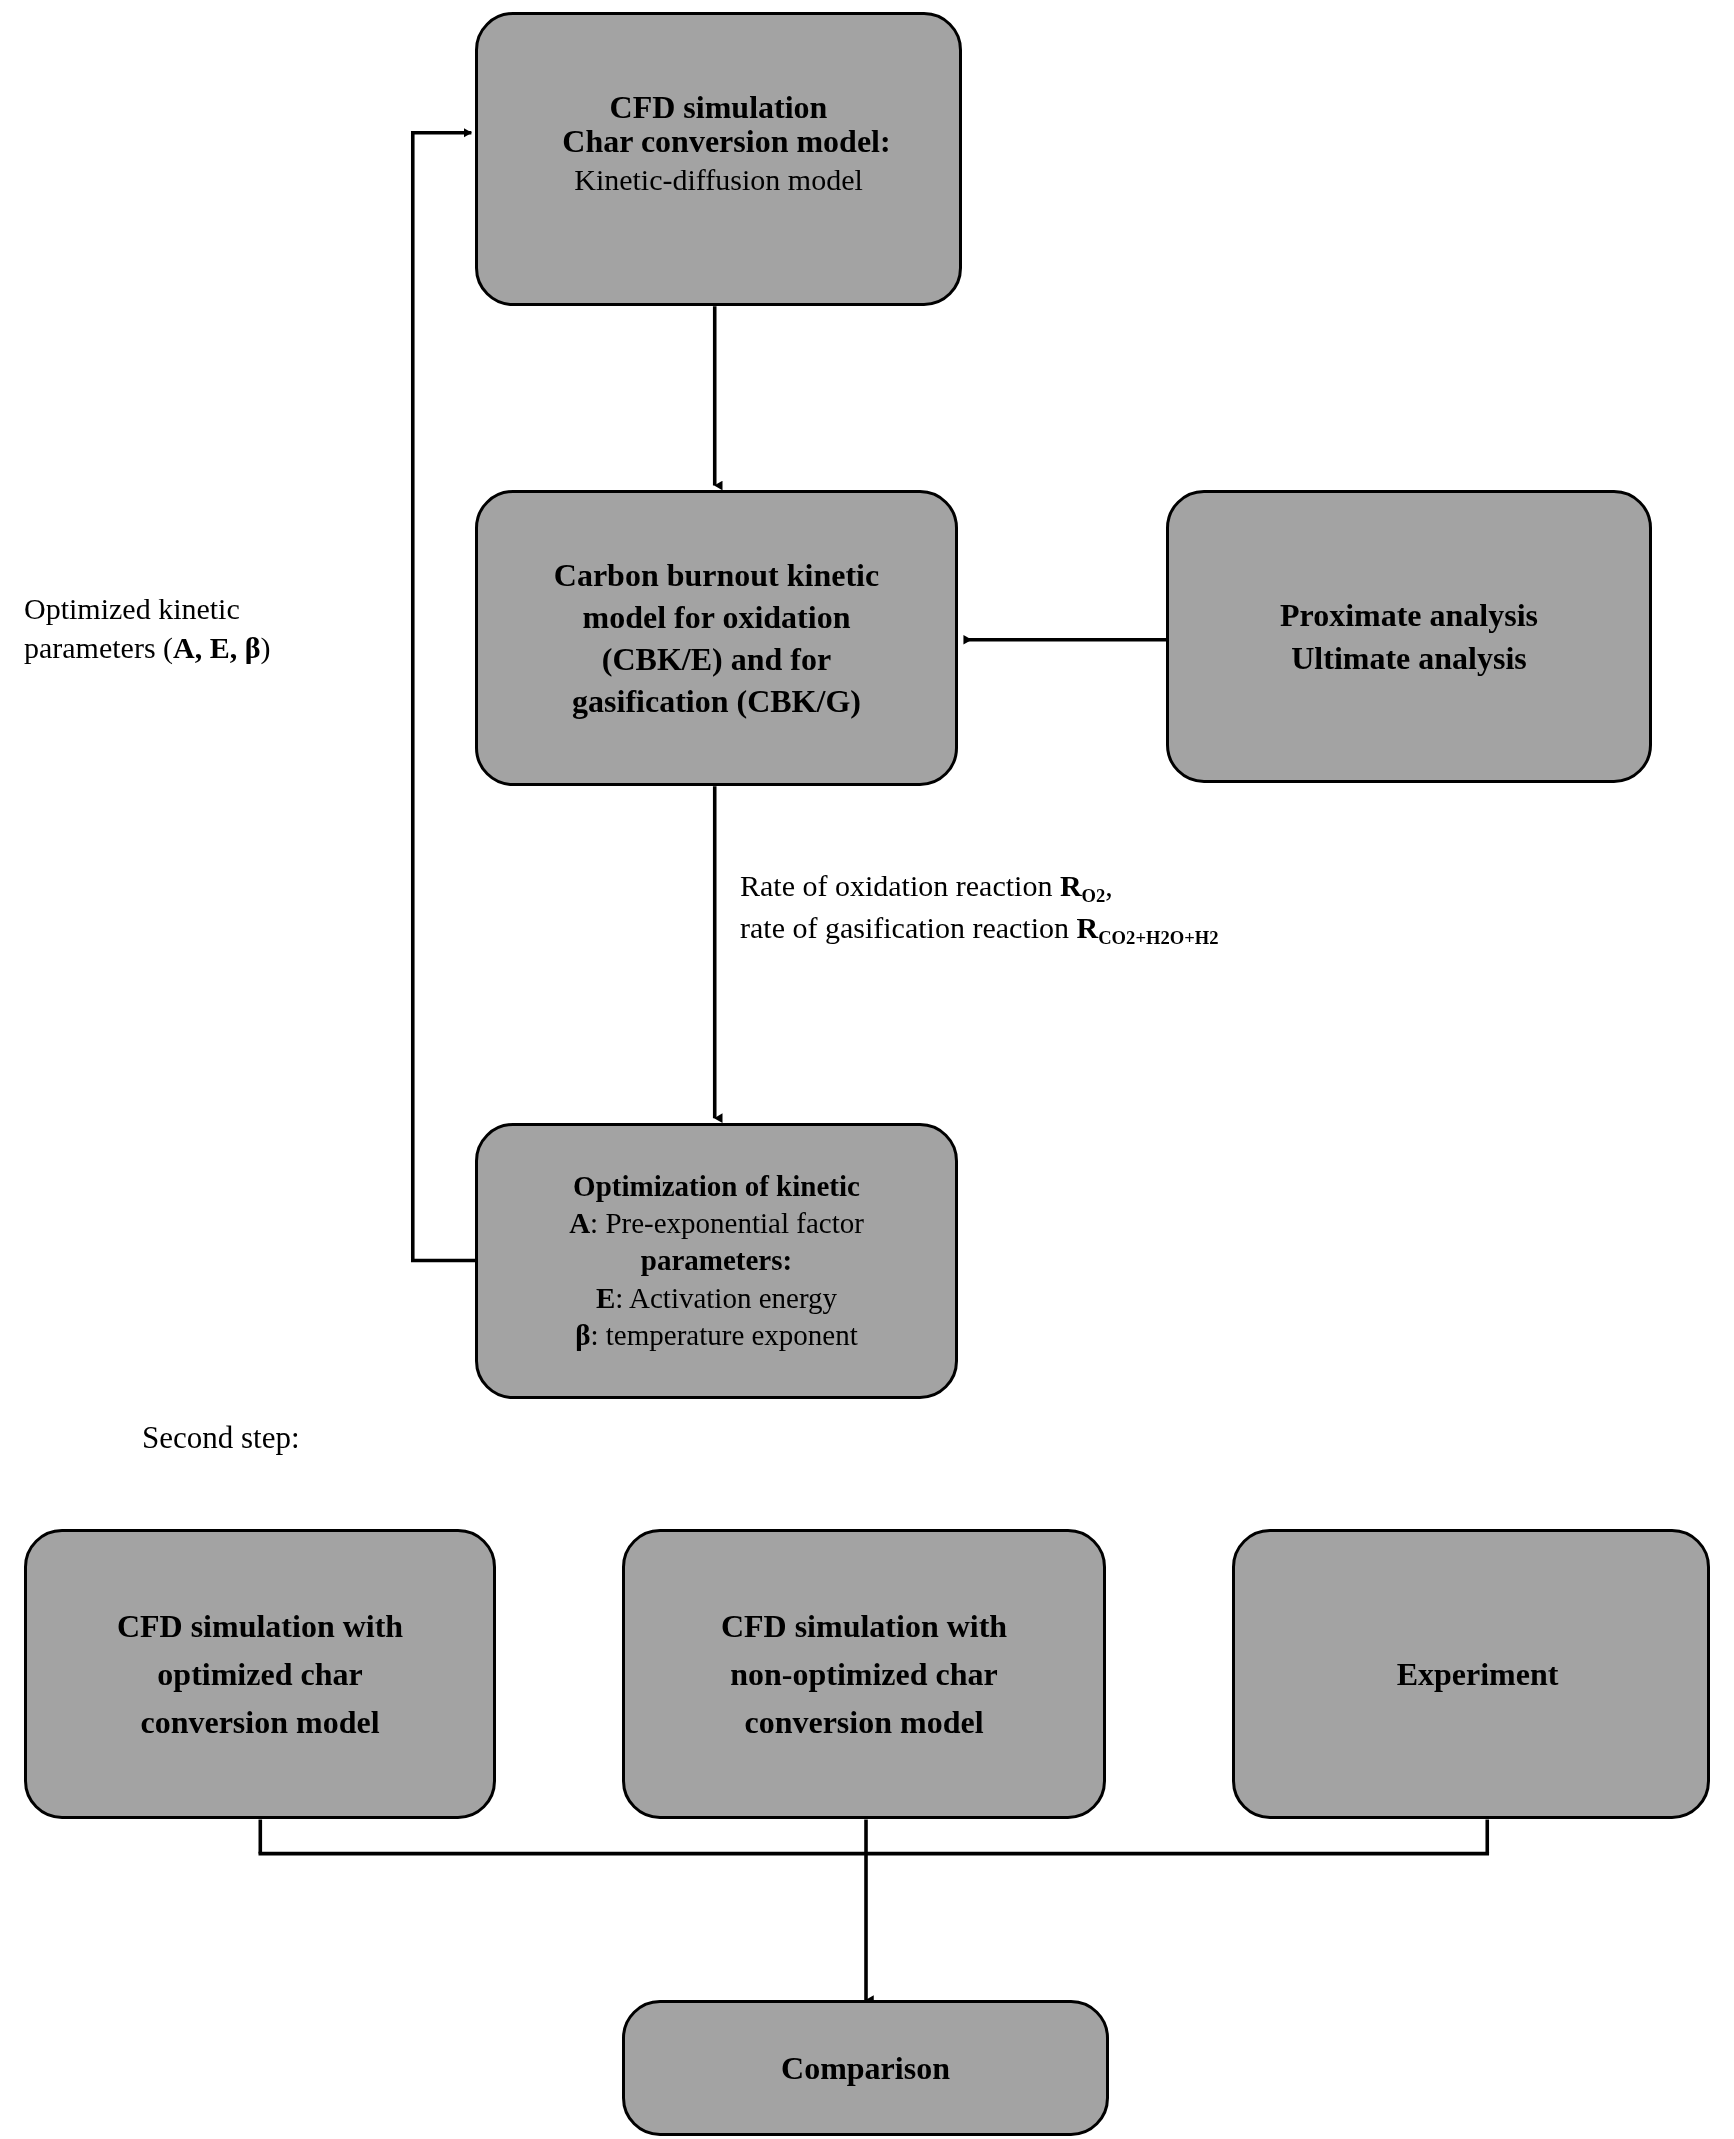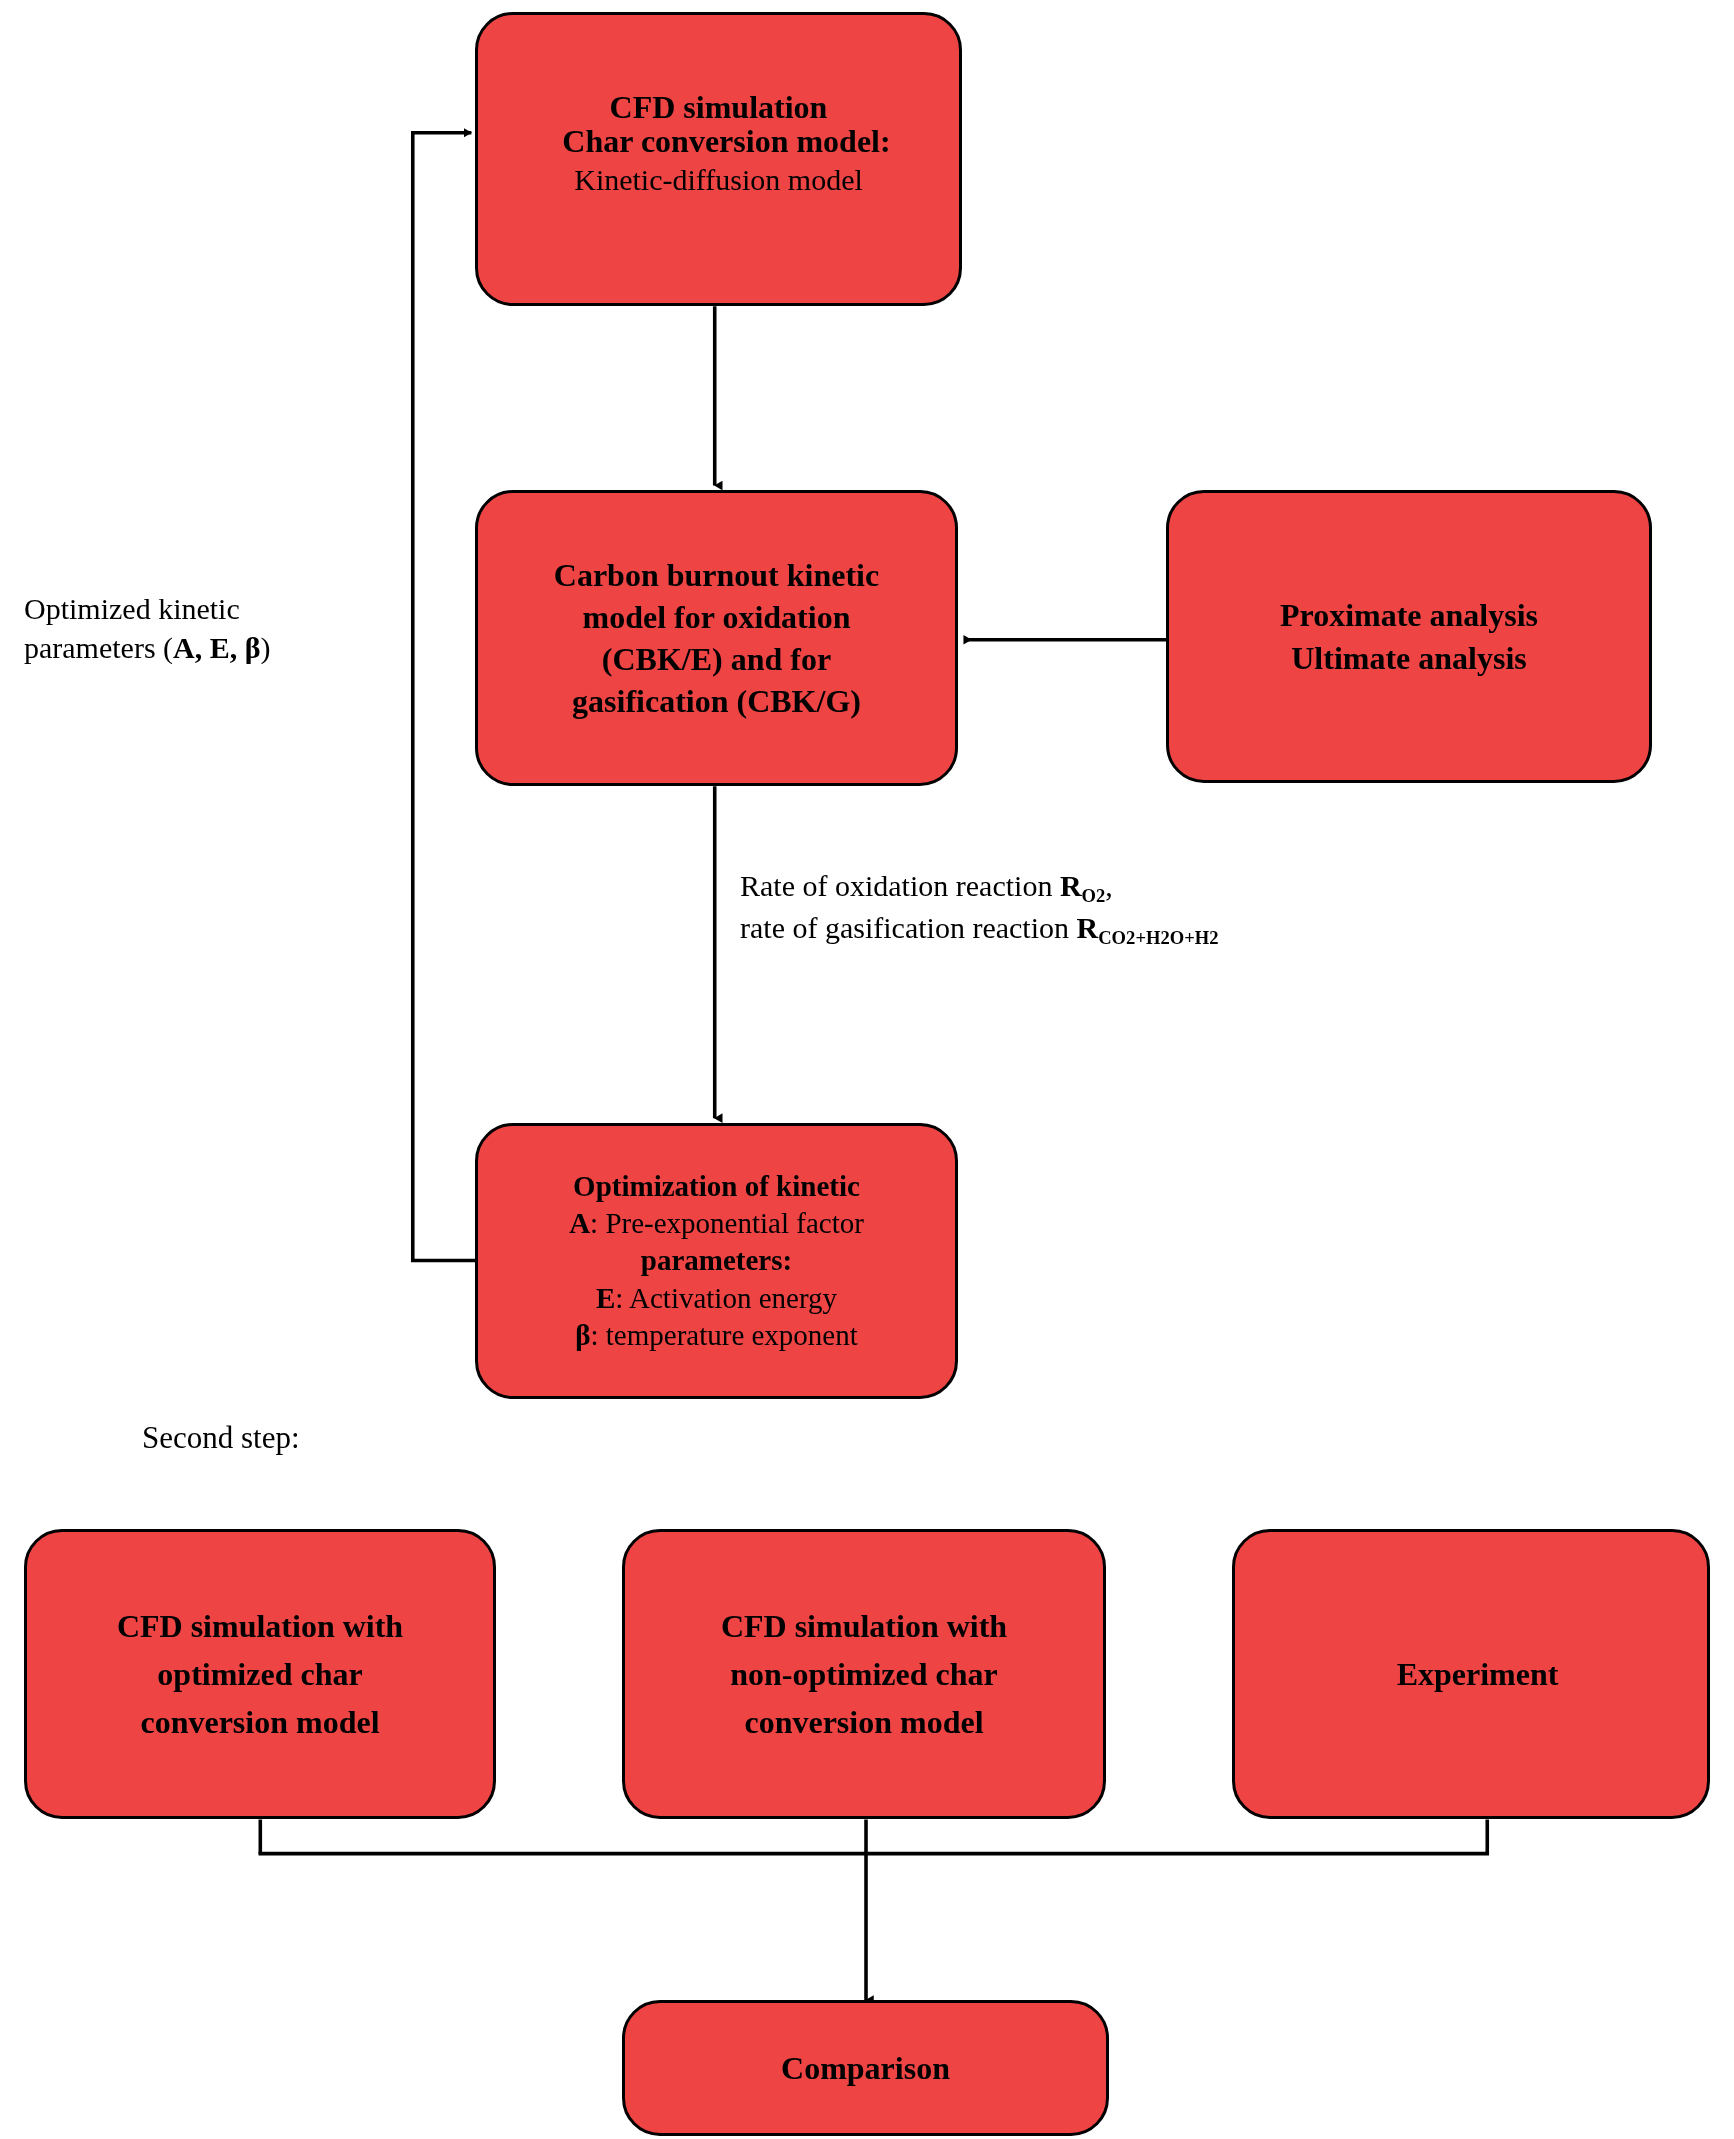--- a/index.html
+++ b/index.html
@@ -2,21 +2,21 @@
 <html style="font-size:9.6px"><head>
 <meta charset="utf-8">
 <style>
   html,body{margin:0;padding:0;background:#ffffff;}
   body{width:1735px;height:2140px;position:relative;overflow:hidden;
        font-family:"Liberation Serif","DejaVu Serif",serif;color:#000;}
   #canvas{position:absolute;left:0;top:0;width:1735px;height:2140px;}
   svg.lines{position:absolute;left:0;top:0;width:1735px;height:2140px;pointer-events:none;}
 
   .node{position:absolute;box-sizing:border-box;border:3.6px solid #000;border-radius:38px;
-        background:#ef4444;display:flex;flex-direction:column;align-items:center;
+        background:#a3a3a3;display:flex;flex-direction:column;align-items:center;
         justify-content:center;text-align:center;}
   .node .ln{display:block;width:100%;}
 
   
   #node-cfd        {left:475px; top:12px;   width:487px;  height:294px;}
   #node-cbk        {left:475px; top:490px;  width:483px;  height:296px;}
   #node-proximate  {left:1166px;top:490px;  width:486px;  height:293px;}
   #node-optim      {left:475px; top:1123px; width:483px;  height:276px;}
   #node-sim-opt    {left:24px;  top:1529px; width:472px;  height:290px;}
   #node-sim-nonopt {left:622px;top:1529px; width:484px;  height:290px;}

